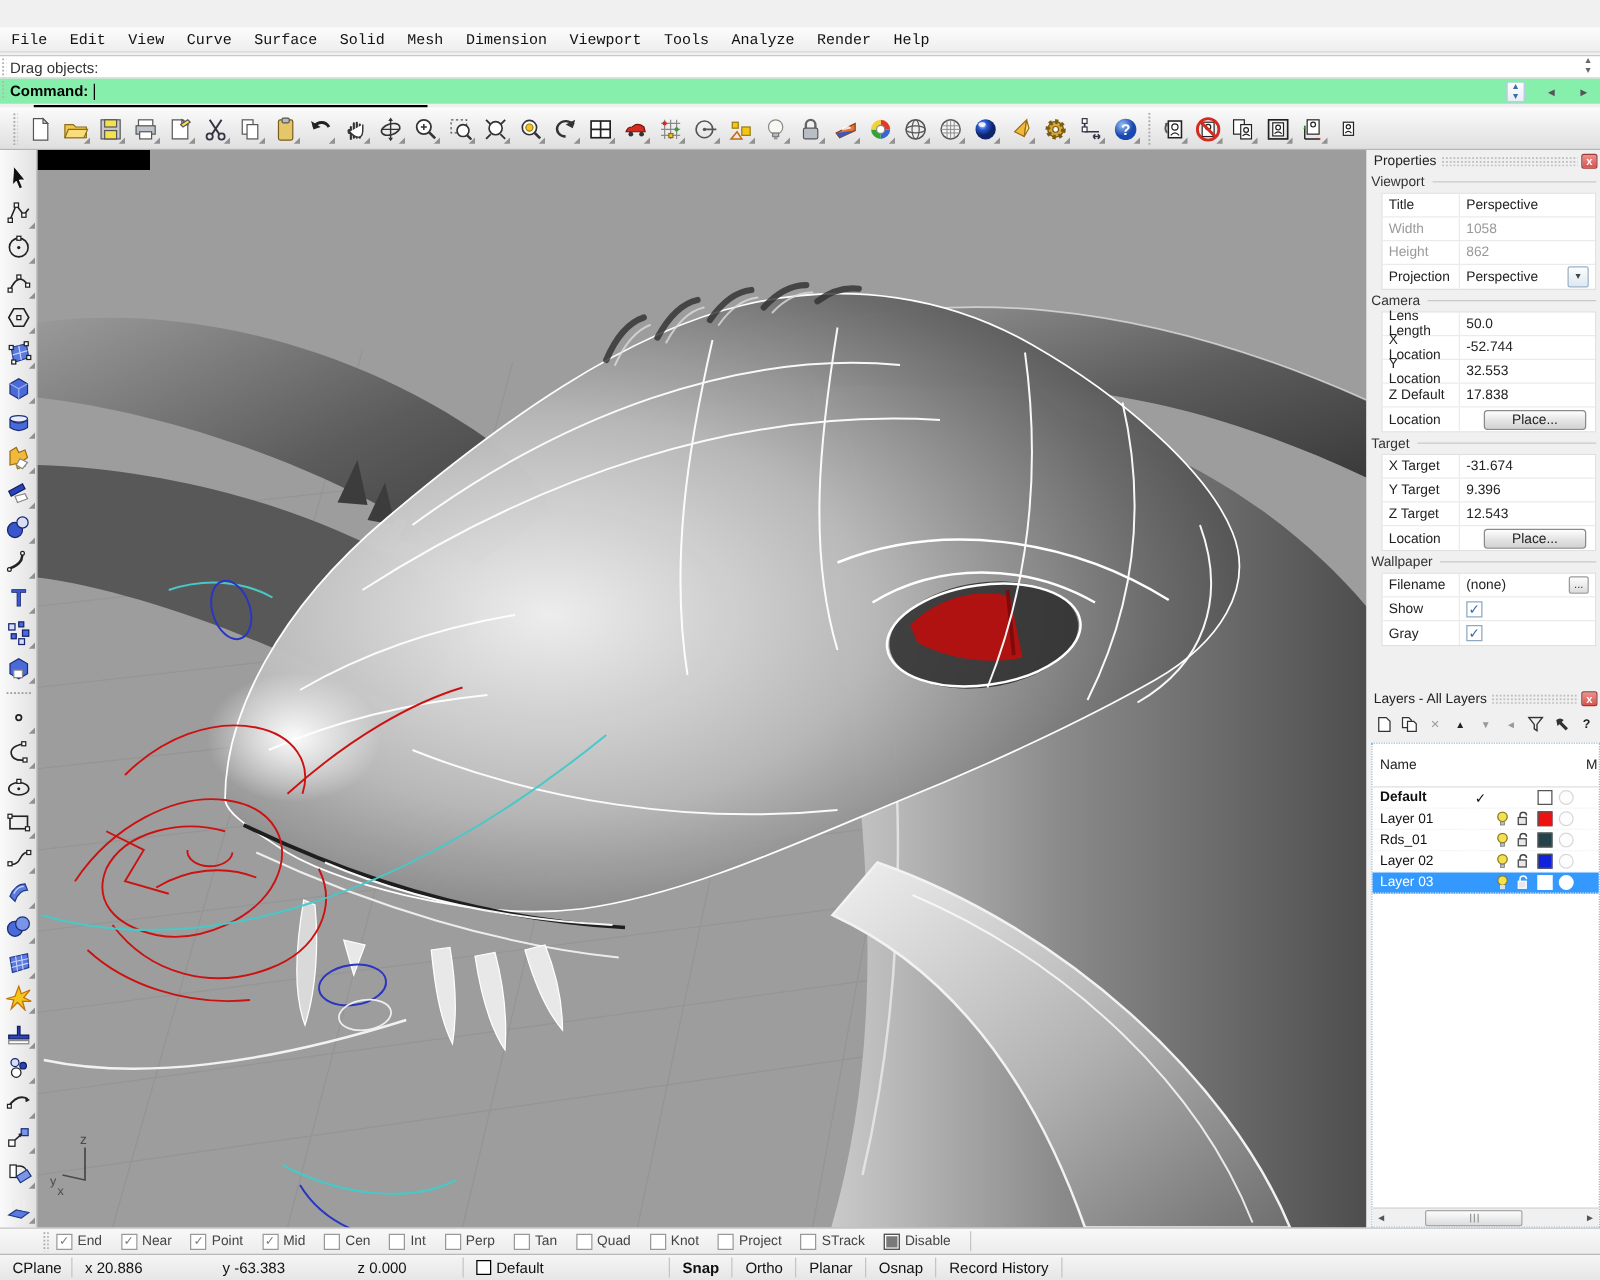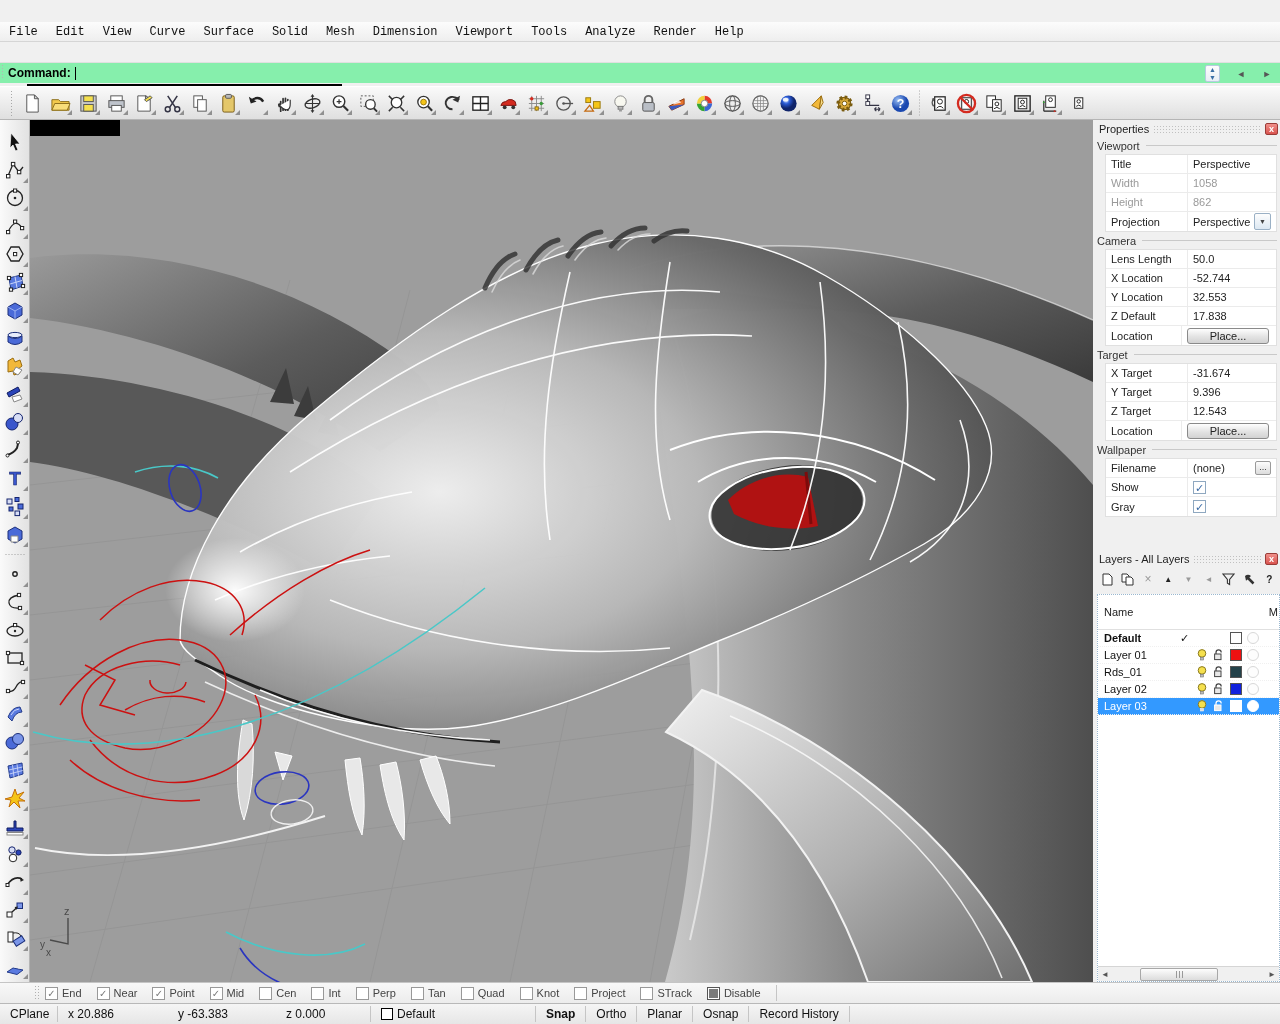--- a/index.html
+++ b/index.html
@@ -72,21 +72,21 @@
   .panel-header{height:17px;display:flex;align-items:center;padding:0 2px;}
   .panel-title{white-space:nowrap;margin-right:4px;}
   .panel-grip{flex:1;height:8px;background-image:radial-gradient(#c0c0c0 30%,transparent 36%);background-size:3px 3px;}
   .panel-close{width:13px;height:12px;background:linear-gradient(#f0908a,#d9534f);border:1px solid #9a3c38;border-radius:2px;
     color:#fff;font-size:9px;line-height:10px;text-align:center;font-weight:bold;margin-left:3px;}
   .section-label{display:flex;align-items:center;height:17px;color:#333;}
   .section-label .rule{flex:1;height:1px;background:#c9c9c9;margin:0 3px 0 6px;}
   .ptable{margin-left:8px;margin-right:3px;border:1px solid #e0e0e0;background:#fff;}
   .prow{display:flex;height:19px;border-bottom:1px solid #ebebeb;align-items:center;}
   .prow:last-child{border-bottom:none;}
-  .plabel{width:82px;padding:0 5px;border-right:1px solid #ebebeb;height:100%;display:flex;align-items:center;}
+  .plabel{width:62px;padding:0 5px;border-right:1px solid #ebebeb;height:100%;display:flex;align-items:center;}
   .pvalue{flex:1;padding:0 5px;display:flex;align-items:center;}
   .pdis{color:#9a9a9a;text-align:center;}
   .drop-btn{width:17px;height:17px;margin-left:auto;border:1px solid #9ab0c5;border-radius:2px;
     background:linear-gradient(#fdfdfd,#dde8f2);font-size:7px;color:#444;text-align:center;line-height:15px;}
   .place-btn{margin:0 2px 0 auto;width:82px;height:16px;border:1px solid #8a8a8a;border-radius:3px;
     background:linear-gradient(#fefefe,#e3e3e3 55%,#d2d2d2);font-size:11px;text-align:center;line-height:14px;color:#222;}
   .browse-btn{margin-left:auto;width:16px;height:14px;border:1px solid #9a9a9a;border-radius:2px;
     background:linear-gradient(#fdfdfd,#dcdcdc);font-size:9px;text-align:center;line-height:11px;color:#333;}
   .wcb{width:13px;height:13px;border:1px solid #8fa8c0;background:#fff;color:#3a6aa5;font-size:11px;line-height:12px;text-align:center;}
 
@@ -147,20 +147,28 @@
     <span class="menu-item">Solid</span>
     <span class="menu-item">Mesh</span>
     <span class="menu-item">Dimension</span>
     <span class="menu-item">Viewport</span>
     <span class="menu-item">Tools</span>
     <span class="menu-item">Analyze</span>
     <span class="menu-item">Render</span>
     <span class="menu-item">Help</span>
   </div>
 
+  <div id="cmd-history">
+    <div class="cmd-grip"></div>
+    <span>Drag objects:</span>
+    <div id="hist-scroll">
+        <span>▲</span>
+        <span>▼</span>
+      </div>
+  </div>
   <div id="cmd-line">
     <div class="cmd-grip"></div>
     <span>Command:</span>
     <span id="caret"></span>
     <div id="cmd-ctrls">
       <div class="spinner">
           <span>▲</span>
           <span>▼</span>
         </div>
       <span class="arr-flat">◄</span>

